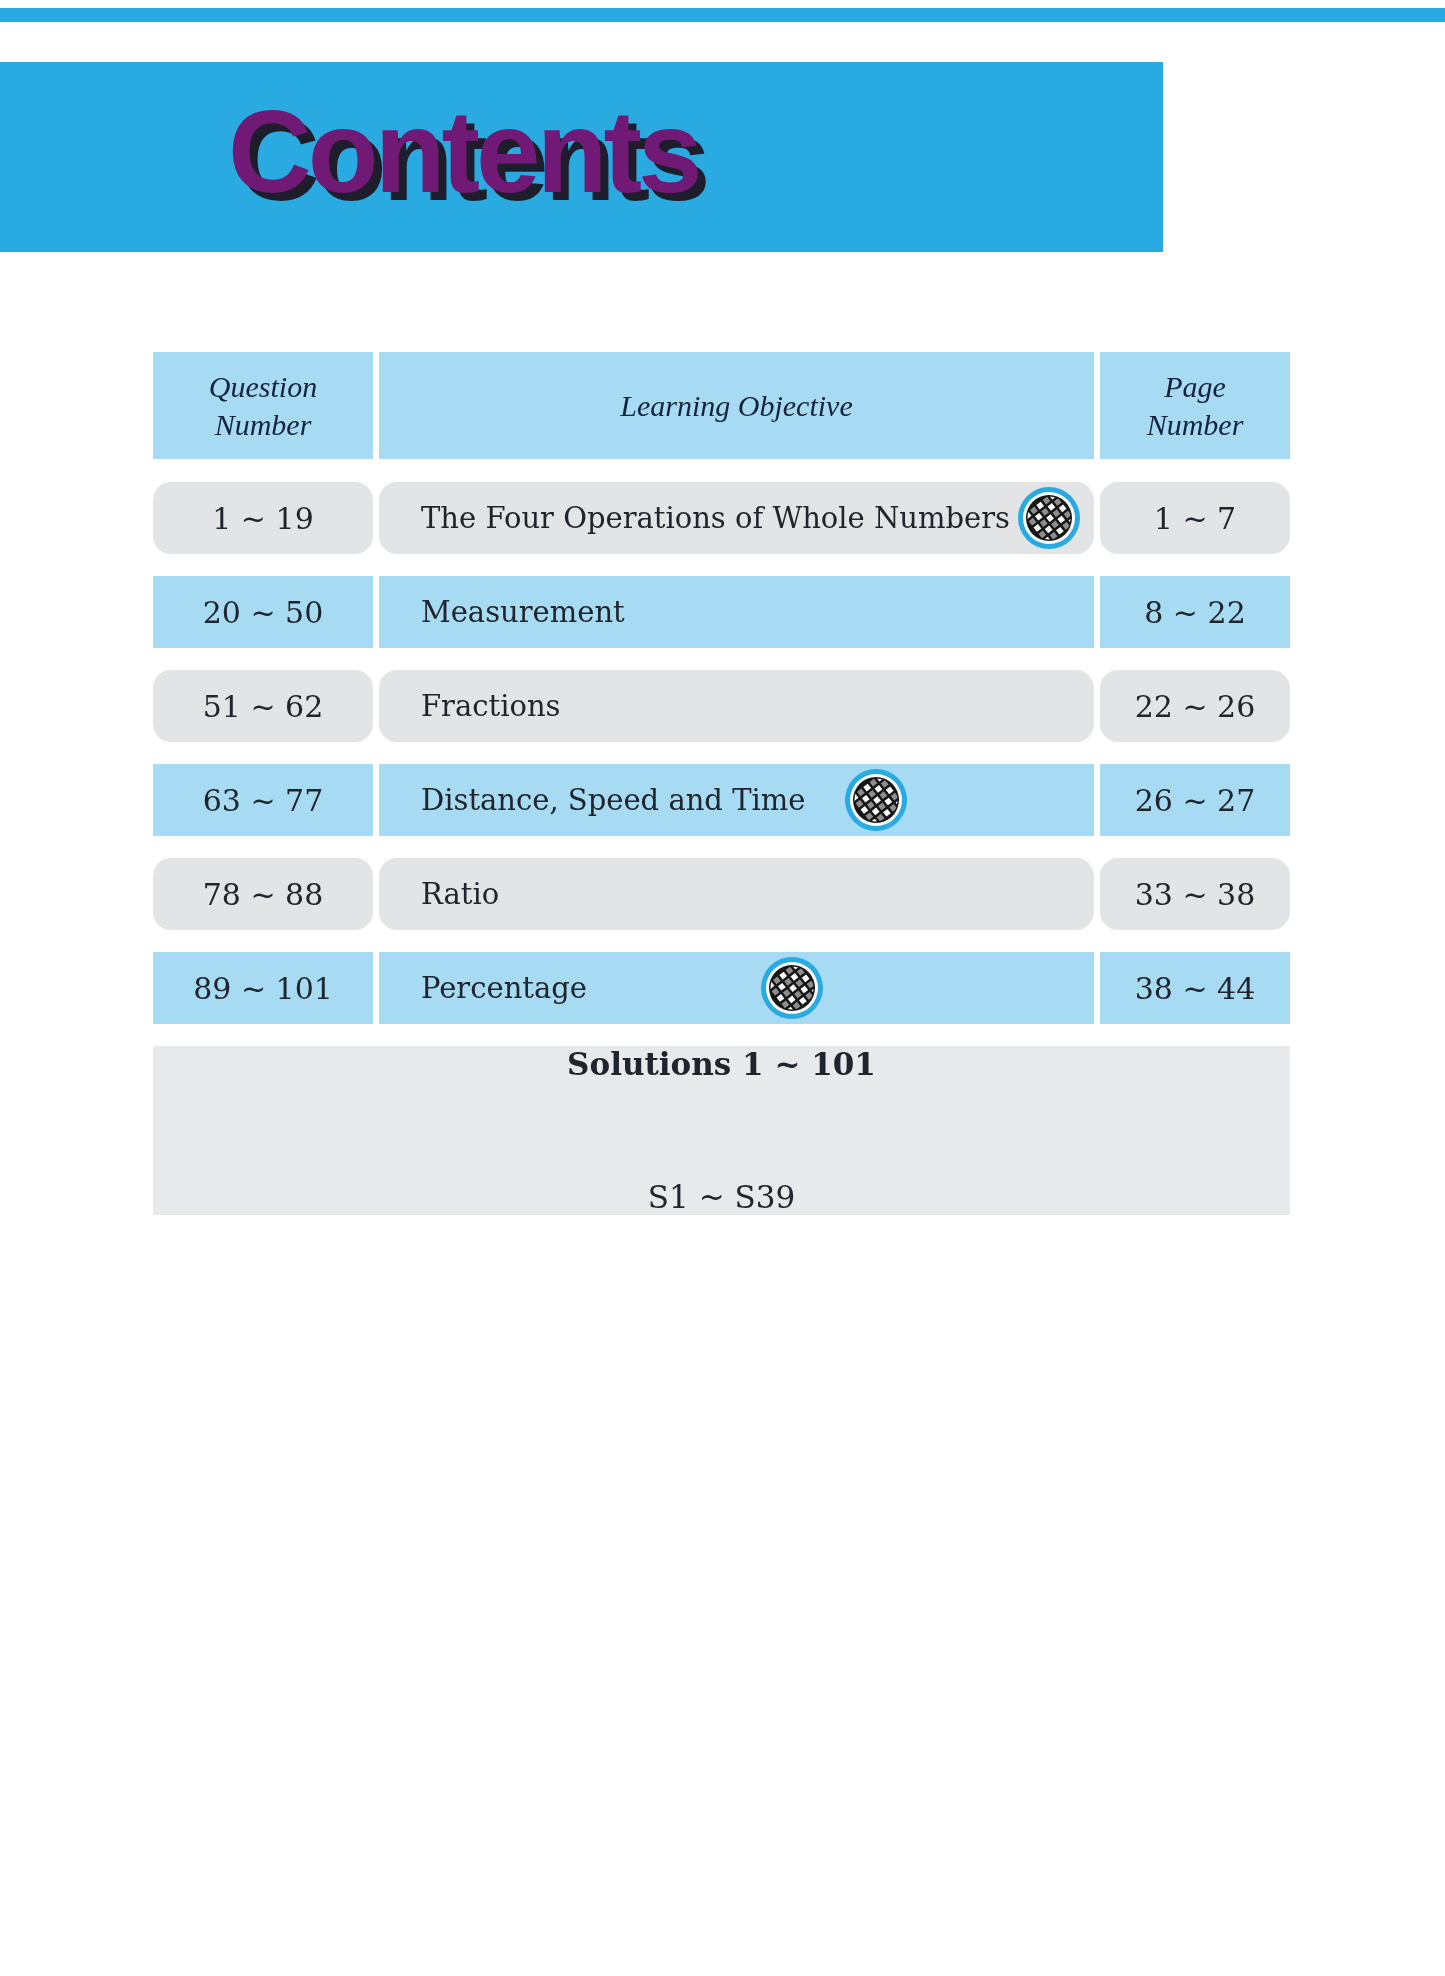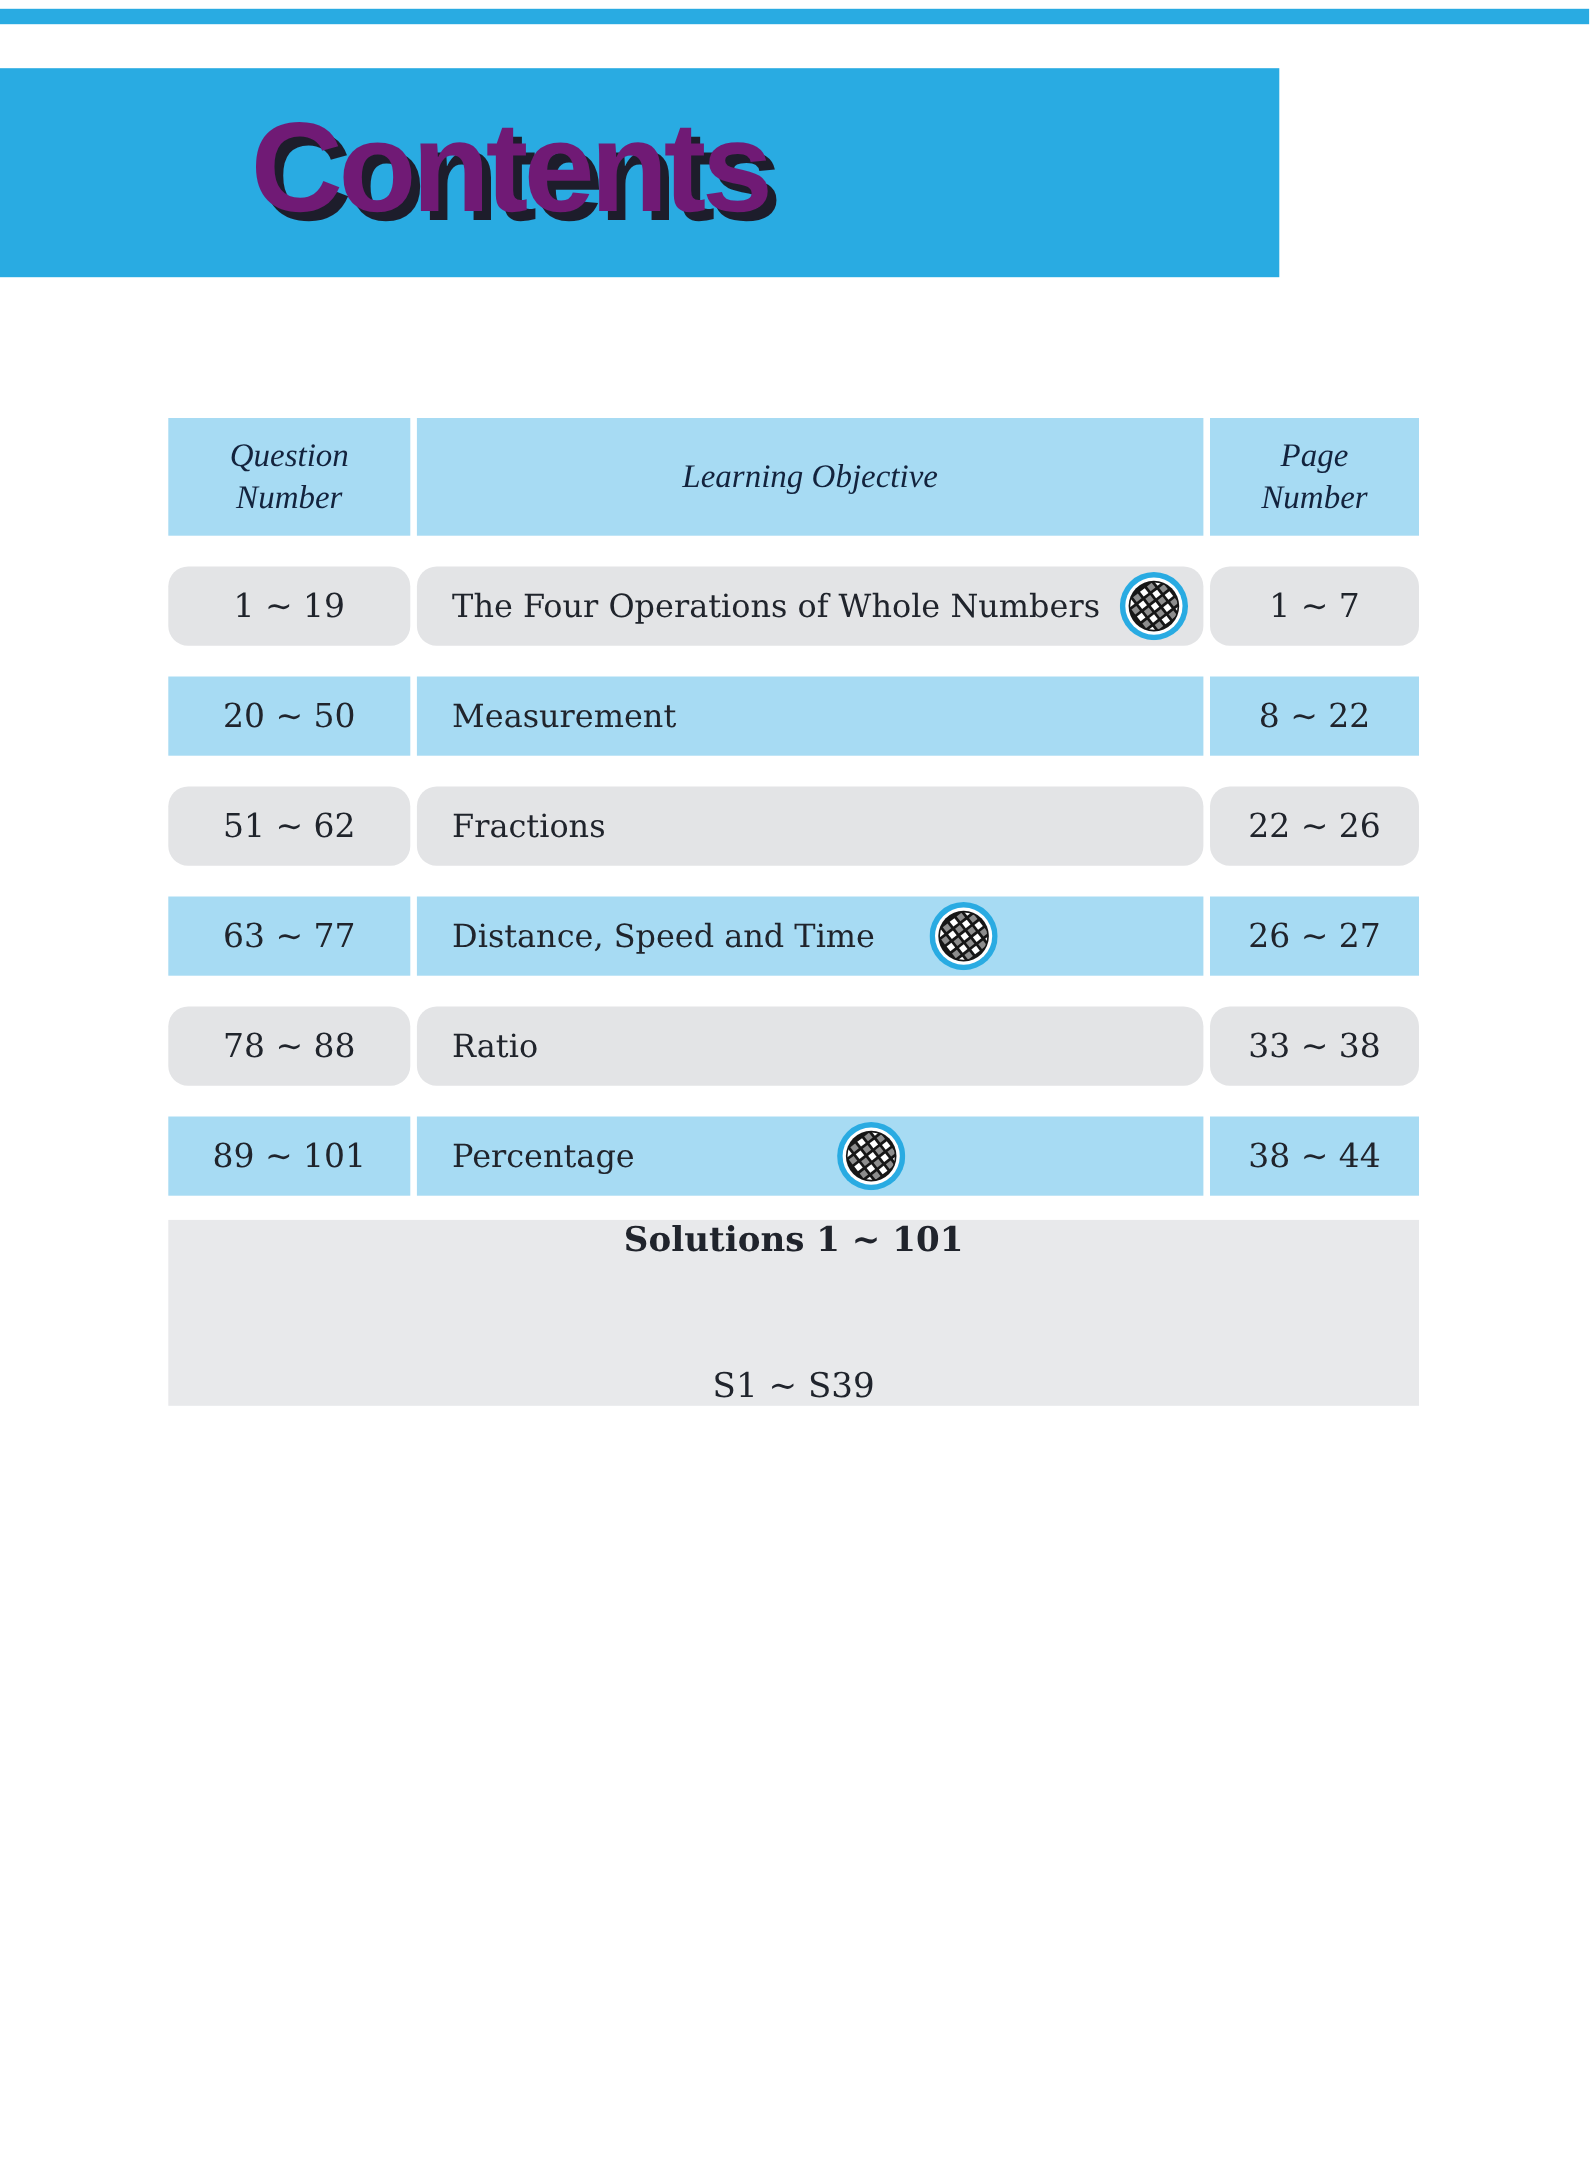--- a/index.html
+++ b/index.html
@@ -40,41 +40,40 @@
     text-shadow:8px 8px 0 #1d1d2b;
     white-space:nowrap;
   }
   .contents-table{
     position:absolute;top:352px;left:153px;width:1137px;
   }
   .trow{
     display:grid;
     grid-template-columns:220px 715px 190px;
     column-gap:6px;
-    margin-top:28px;
   }
   .thead{height:107px;margin-bottom:23px;}
   .thead .cell{
     background:var(--row-blue);
     display:flex;flex-direction:column;justify-content:center;align-items:center;
     font-family:"Liberation Serif", serif;
     font-style:italic;
     font-size:30px;
     line-height:1.25;
     color:var(--ink-head);
     text-align:center;
   }
   .brow{height:72px;margin-bottom:22px;}
   .brow .cell{
     display:flex;align-items:center;
     font-size:30px;
     color:var(--ink);
   }
   .brow .cell.num{justify-content:center;}
-  .brow .cell.obj{padding-left:32px;position:relative;font-size:29px;}
+  .brow .cell.obj{padding-left:42px;position:relative;font-size:29px;}
   .brow.gray .cell{background:var(--row-gray);border-radius:18px;}
   .brow.blue .cell{background:var(--row-blue);}
   .calc-icon{
     position:absolute;top:5px;width:62px;height:62px;display:block;
   }
   .solutions-box{
     width:1137px;height:169px;
     background:var(--sol-gray);
     display:flex;align-items:center;
     padding:0 26px;

